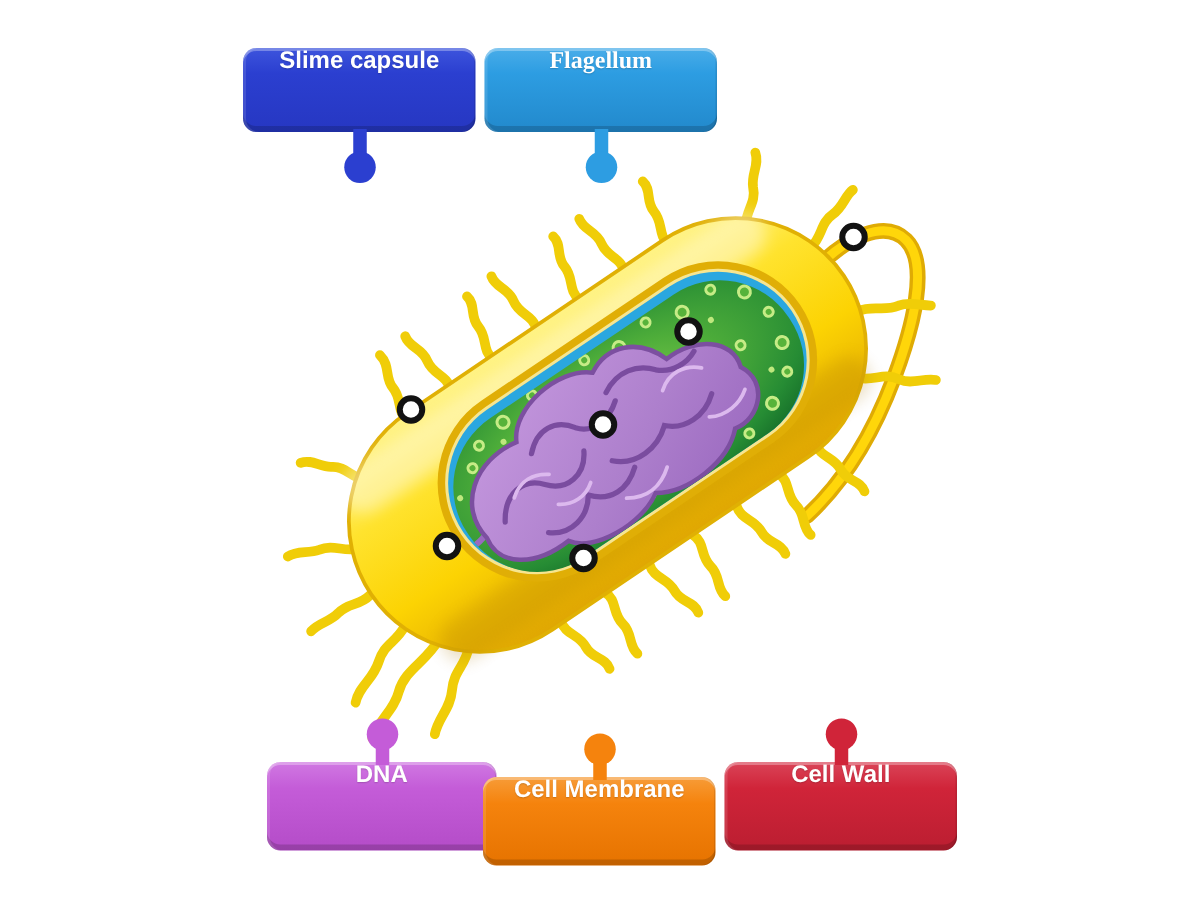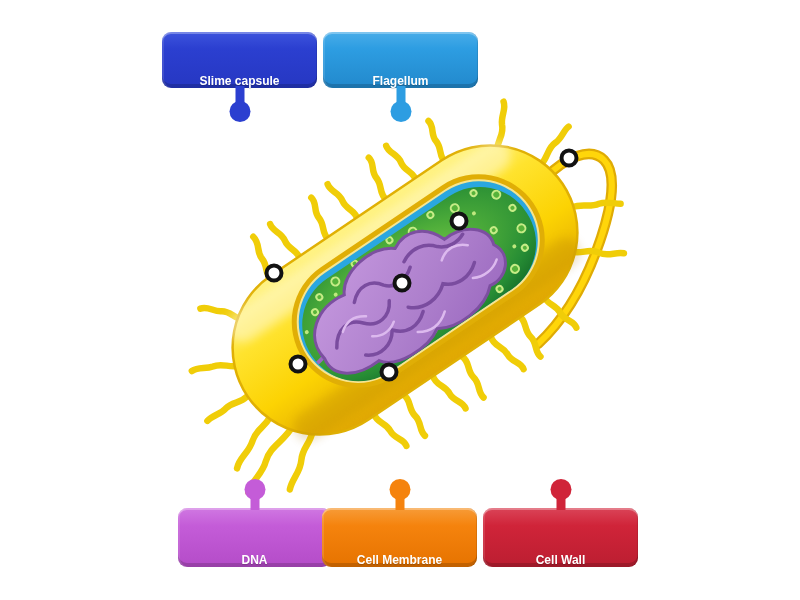--- a/index.html
+++ b/index.html
@@ -3,41 +3,41 @@
 <meta charset="utf-8">
 <style>
   html,body{margin:0;padding:0;background:#ffffff;}
   .stage{
     position:relative;width:800px;height:600px;background:#ffffff;
     font-family:"Liberation Sans",sans-serif;overflow:hidden;
   }
   
   .card{
     position:absolute;height:56px;border-radius:9px;
-    display:flex;align-items:flex-end;justify-content:center;
-    color:#fff;font-weight:bold;font-size:12px;text-align:center;line-height:1.12;
+    display:flex;align-items:flex-start;justify-content:center;
+    color:#fff;font-weight:bold;font-size:16px;text-align:center;line-height:1.12;
     box-shadow:inset 0 2px 0 rgba(255,255,255,.30),
                inset 2px 0 0 rgba(255,255,255,.12),
                inset -1px 0 0 rgba(0,0,0,.10),
                inset 0 -4px 0 rgba(0,0,0,.16);
     text-shadow:0 1px 1px rgba(0,0,0,.18);
     cursor:grab;user-select:none;
   }
   .row-bottom{height:59px;}
   .stem{position:absolute;left:50%;transform:translateX(-50%);width:9px;height:18px;}
   .ball{position:absolute;left:50%;transform:translateX(-50%);width:21px;height:21px;border-radius:50%;}
   .row-top .stem{top:100%;margin-top:-2px;}
   .row-top .ball{top:100%;margin-top:13px;}
   .row-bottom .stem{bottom:100%;margin-bottom:-2px;}
   .row-bottom .ball{bottom:100%;margin-bottom:8px;}
-  .two-line{padding:0 12px;box-sizing:border-box;}
+  .two-line{padding:0 12px;box-sizing:border-box;margin-top:10px;}
 
   .c-blue   {background:linear-gradient(180deg,#3d54dd 0%,#2b3fd0 30%,#2637c2 100%);}
   .c-blue   .stem,.c-blue .ball{background:#2b3fd0;}
-  .c-lblue  {background:linear-gradient(180deg,#49ade9 0%,#2d9de2 30%,#2289cc 100%);}
+  .c-lblue  {background:linear-gradient(180deg,#49ade9 0%,#2d9de2 30%,#2289cc 100%);font-family:Liberation Serif, serif;}
   .c-lblue  .stem,.c-lblue .ball{background:#2d9de2;}
   .c-green  {background:linear-gradient(180deg,#36a75d 0%,#27954a 30%,#1e8340 100%);}
   .c-green  .stem,.c-green .ball{background:#27954a;}
   .c-purple {background:linear-gradient(180deg,#d078e2 0%,#c45cd8 30%,#b44cc8 100%);}
   .c-purple .stem,.c-purple .ball{background:#c45cd8;}
   .c-orange {background:linear-gradient(180deg,#f79c38 0%,#f5830d 30%,#e67300 100%);}
   .c-orange .stem,.c-orange .ball{background:#f5830d;}
   .c-red    {background:linear-gradient(180deg,#da4458 0%,#d02439 30%,#bb1e31 100%);}
   .c-red    .stem,.c-red .ball{background:#d02439;}
 

